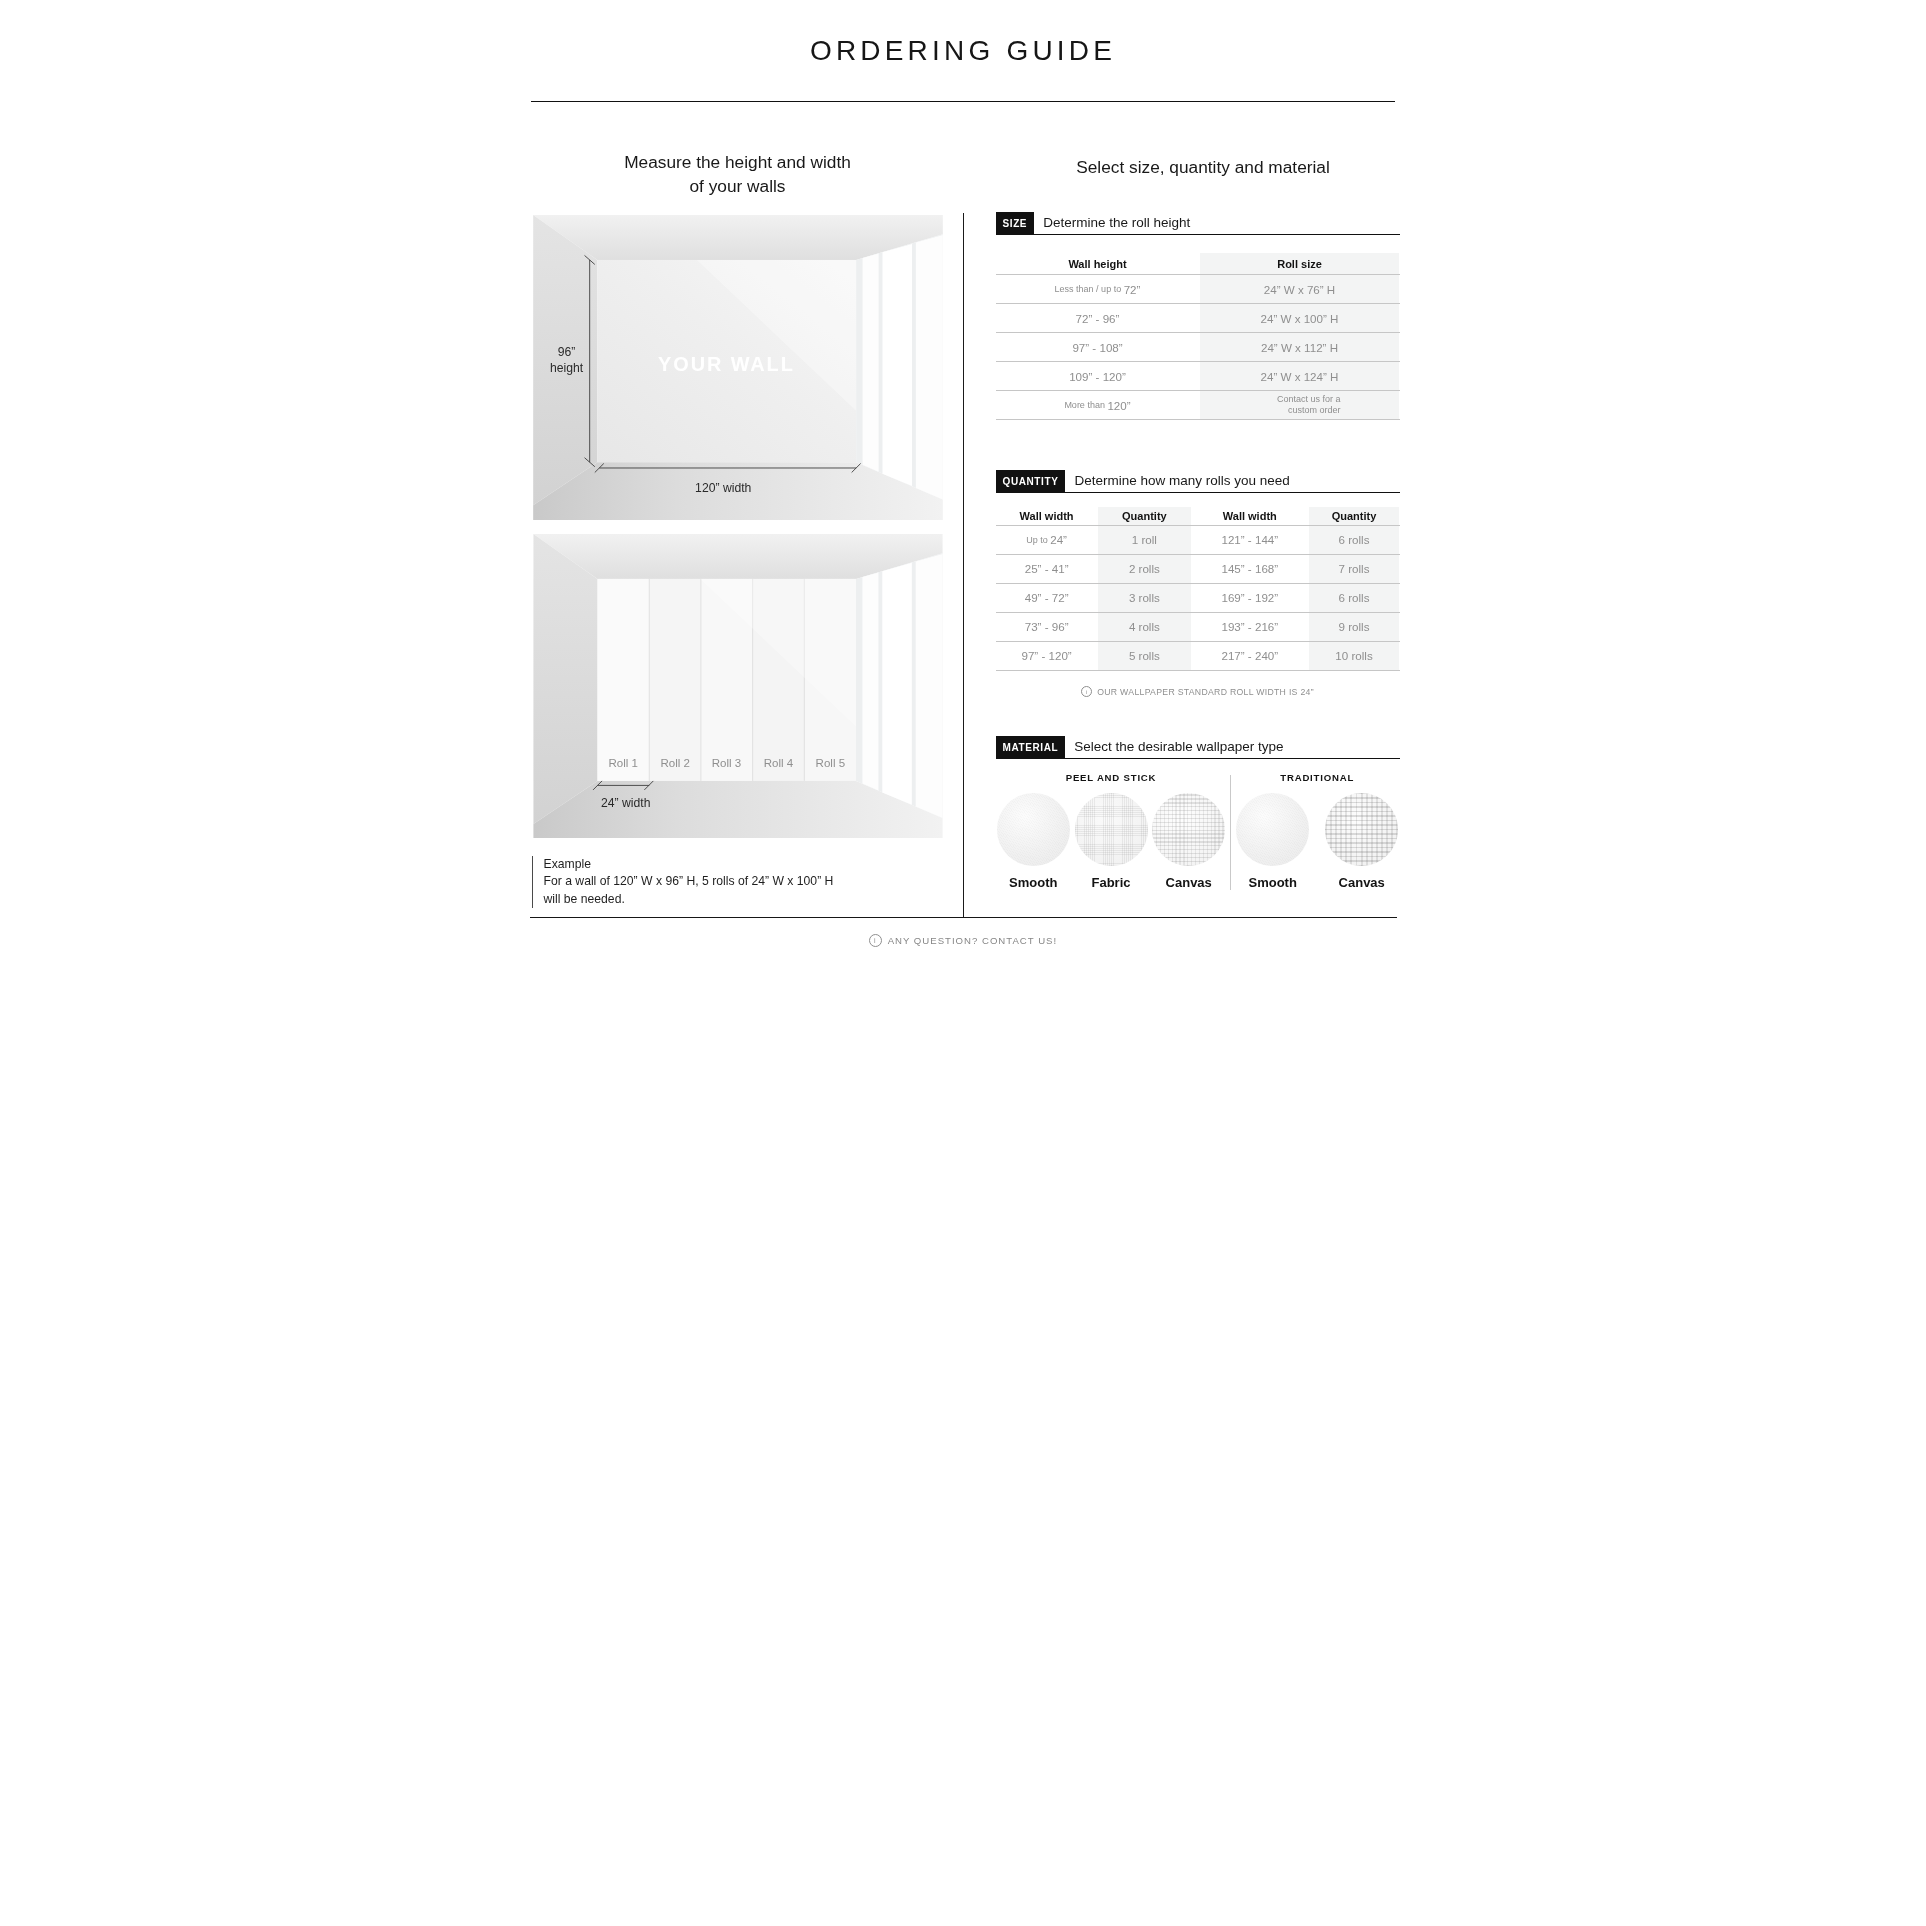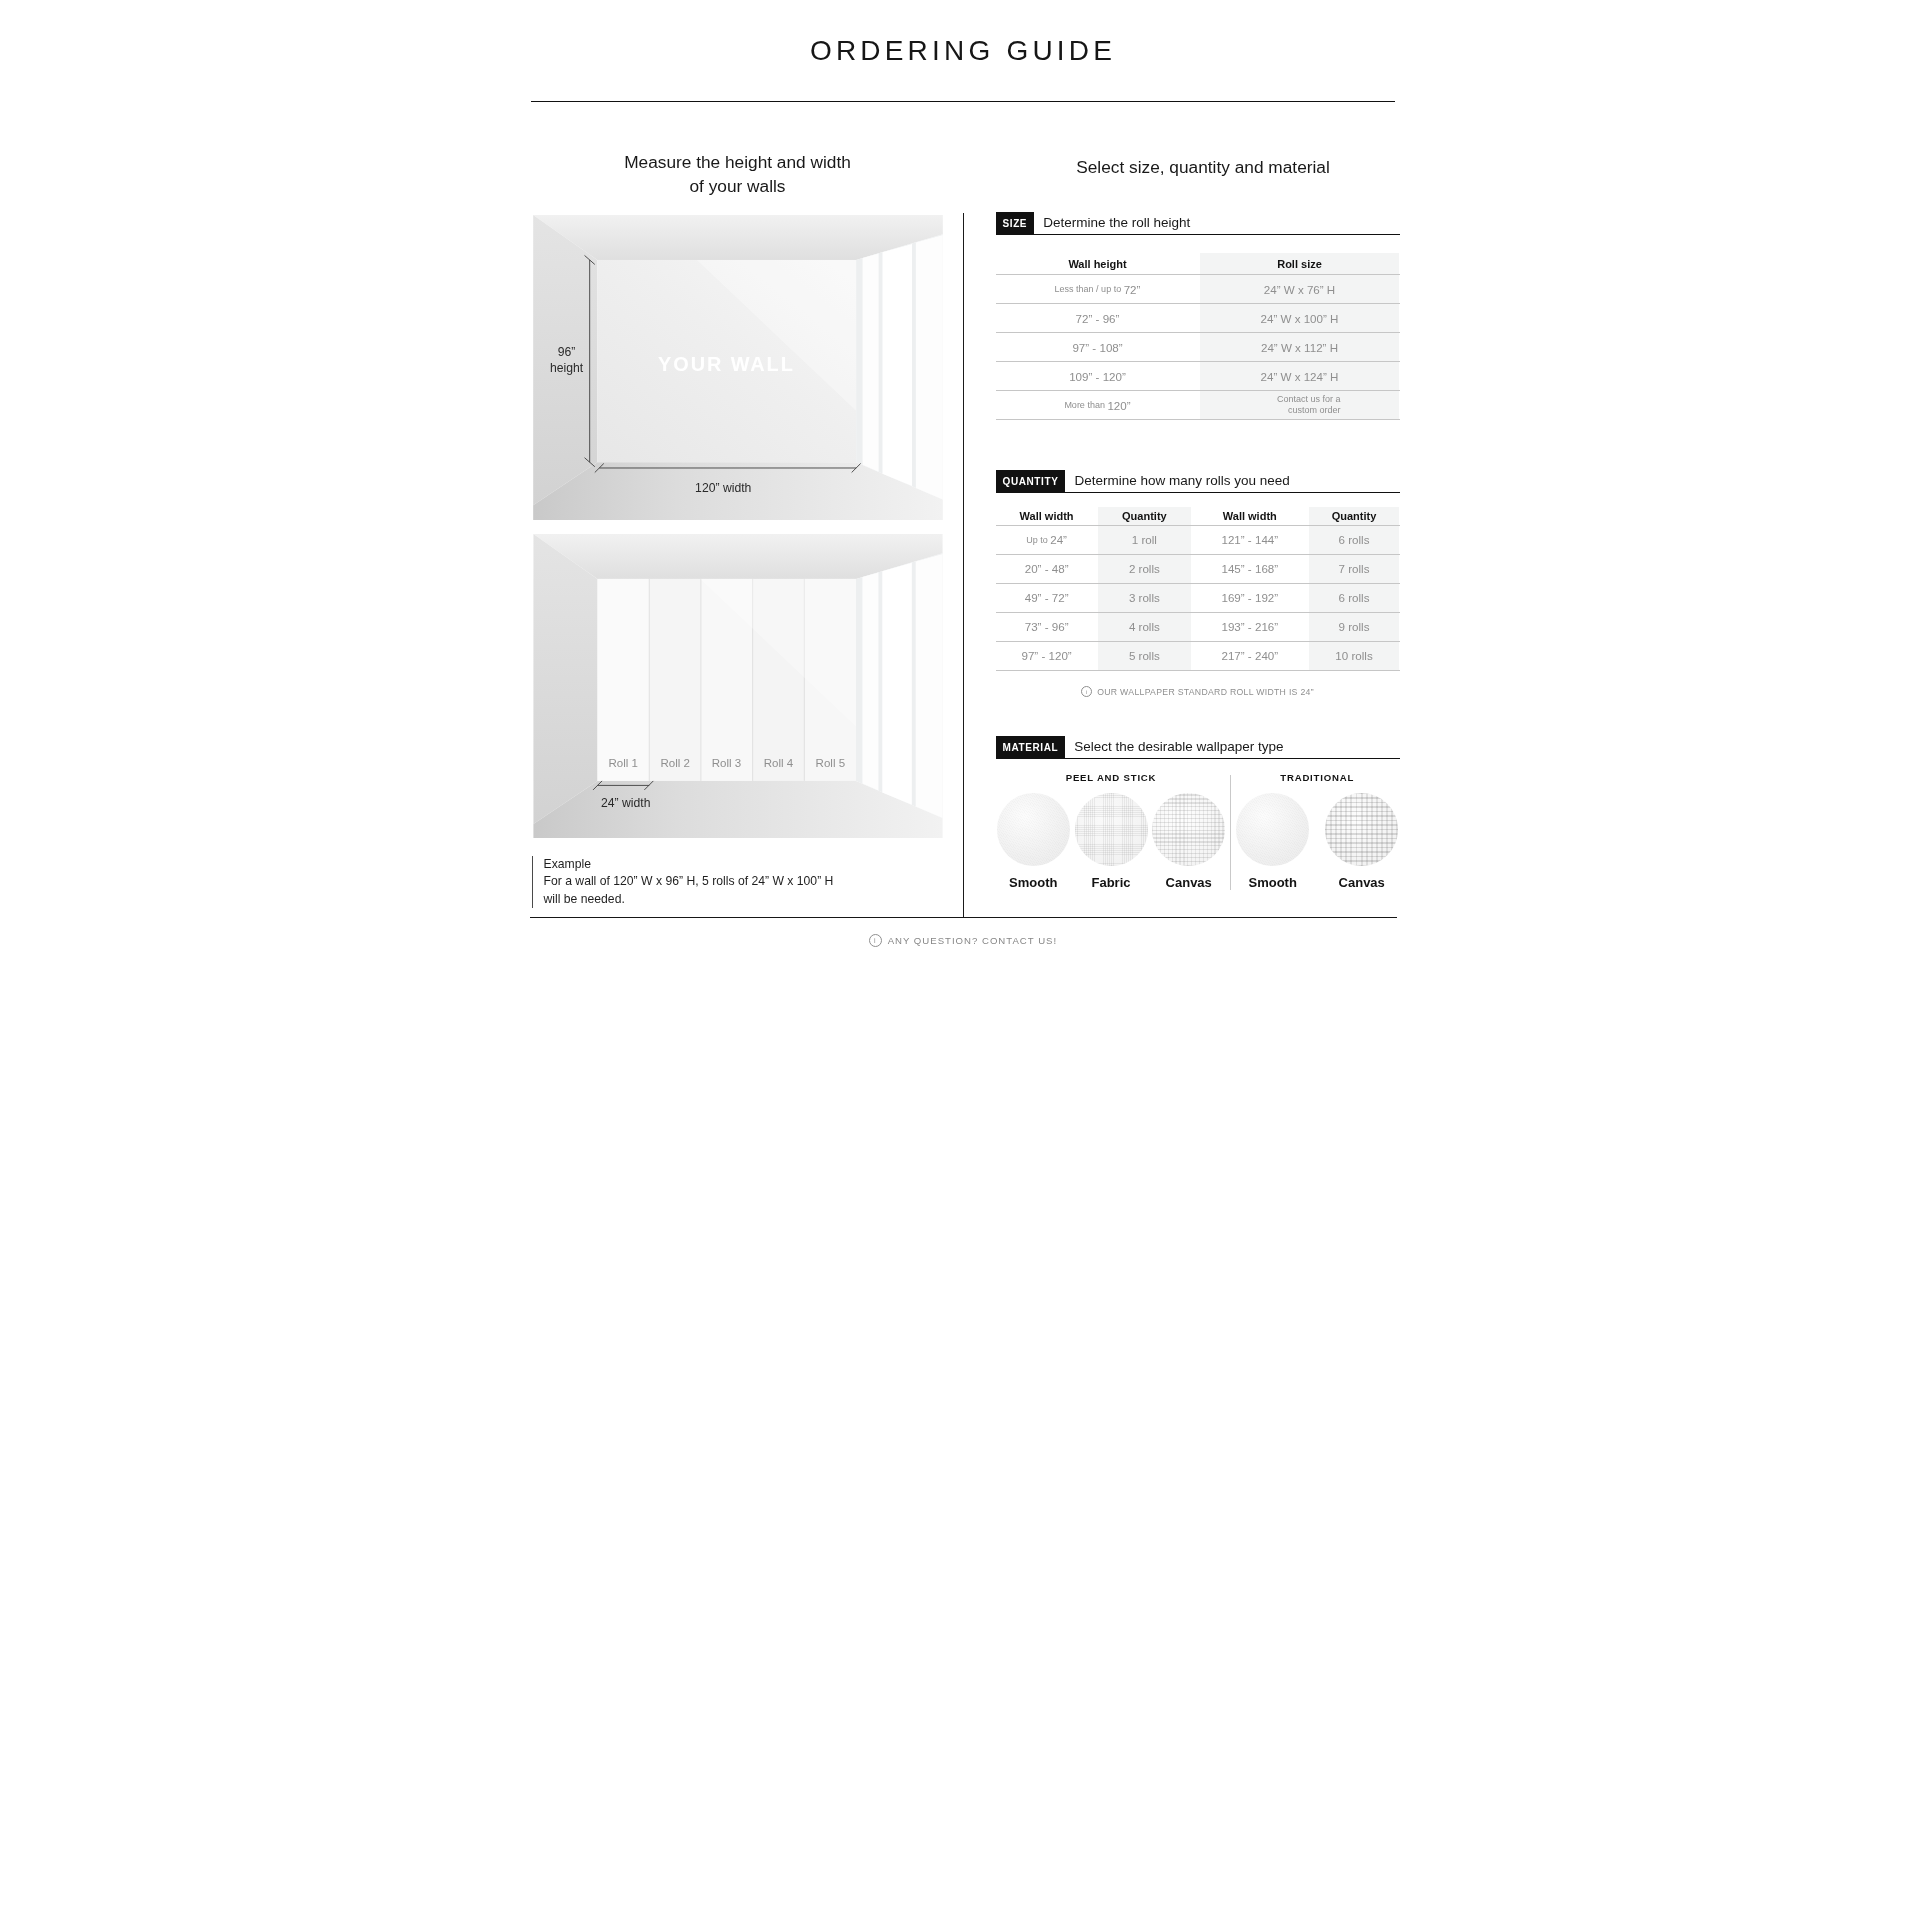--- a/index.html
+++ b/index.html
@@ -298,21 +298,21 @@
           </div>
         <div class="td c3">
             <span class="val">121” - 144”</span>
           </div>
         <div class="td c4 shade">
             <span class="val">6 rolls</span>
           </div>
       </div>
       <div class="tr">
         <div class="td c1">
-            <span class="val">20” - 48”</span>
+            <span class="val">25” - 41”</span>
           </div>
         <div class="td c2 shade">
             <span class="val">2 rolls</span>
           </div>
         <div class="td c3">
             <span class="val">145” - 168”</span>
           </div>
         <div class="td c4 shade">
             <span class="val">7 rolls</span>
           </div>

